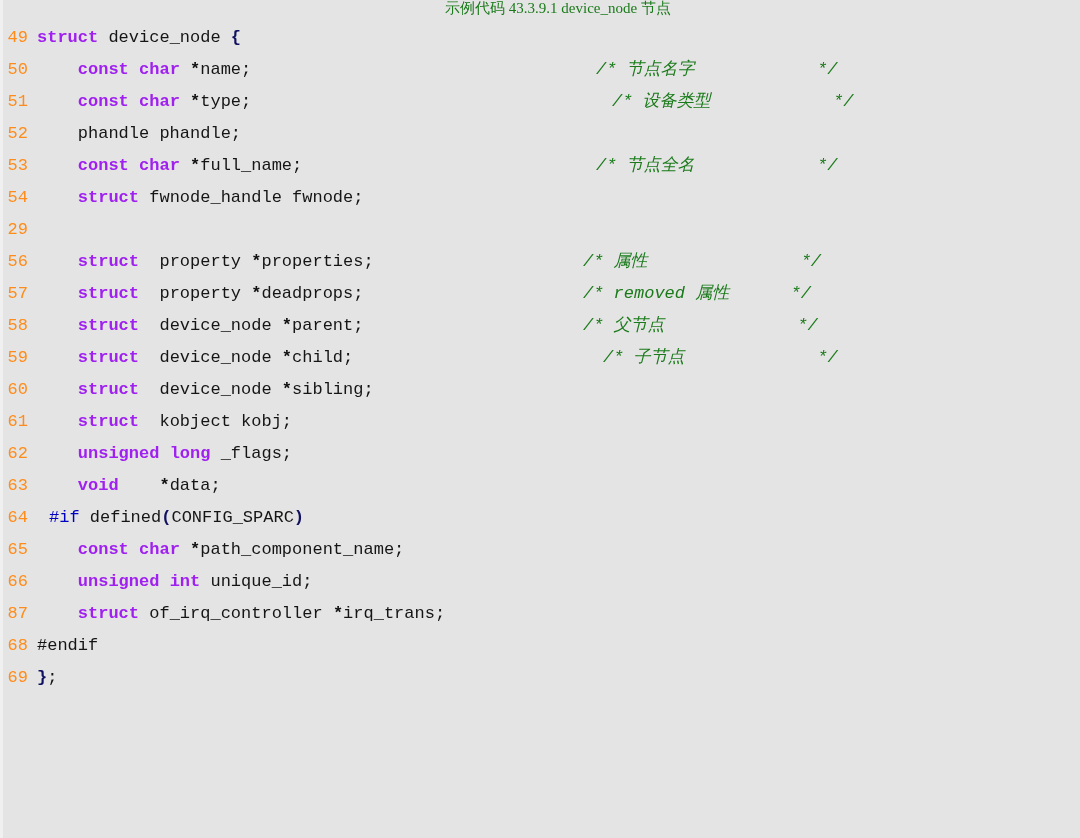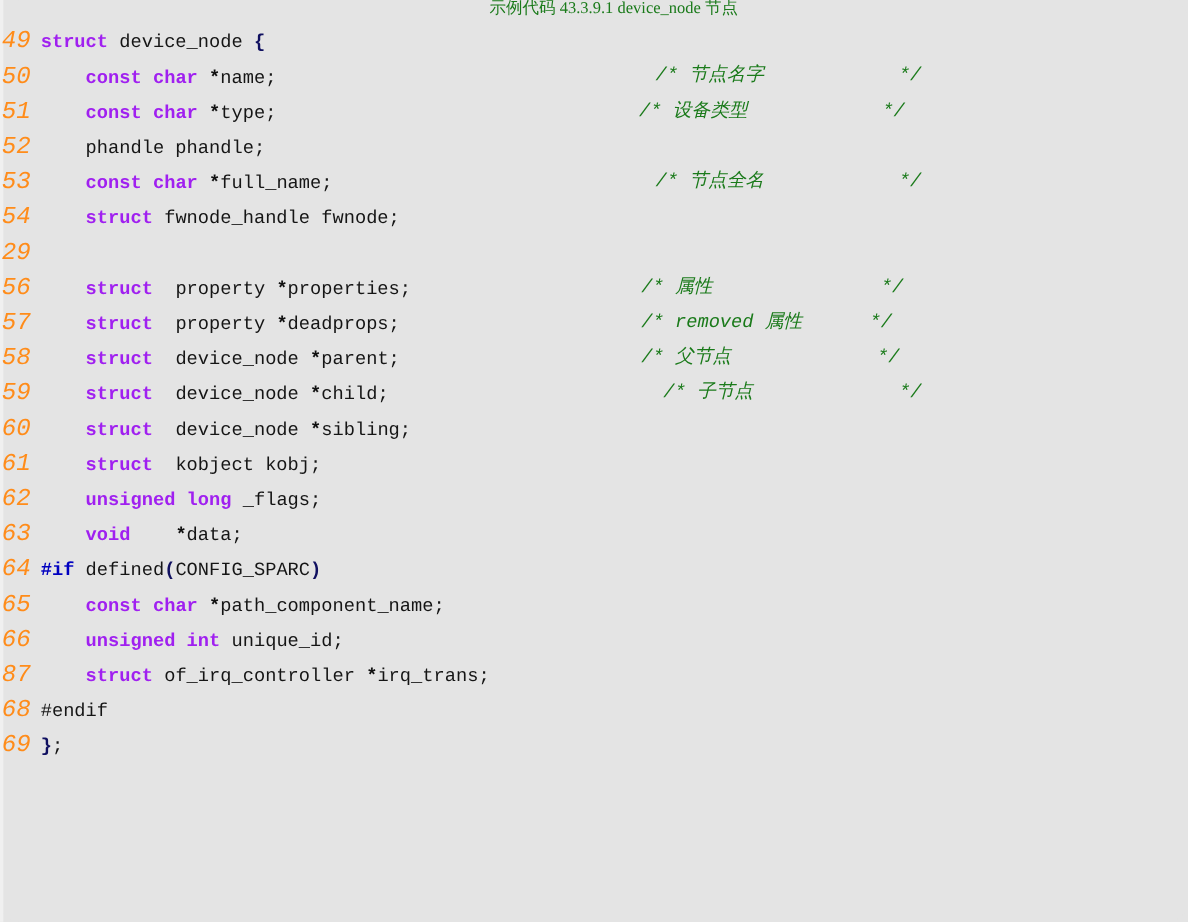--- a/index.html
+++ b/index.html
@@ -55,30 +55,29 @@
     white-space: pre;
     font-size: 17px;
     display: block;
     position: relative;
   }
   .ln {
     display: inline-block;
     width: 28px;
     text-align: right;
     color: #ff8c1a;
-    font-size: 22px;
+    font-size: 17px;
     margin-right: 9px;
-    font-style: italic;
   }
   .src {
     display: inline-block;
     color: #151515;
   }
   .kw     { color: #a020f0; font-weight: bold; }
-  .pp     { color: #0000c0; font-weight: bold; }
+  .pp     { color: #0000c0; font-weight: normal; margin-left: 12px; }
   .punct  { color: #101060; font-weight: bold; }
   .star   { color: #101010; font-weight: bold; }
   .comment-col {
     position: absolute;
     white-space: pre;
     color: #1a7a1a;
     font-size: 17px;
     font-style: italic;
   }
 </style>
@@ -86,21 +85,21 @@
 <body>
 
 <div class="page">
   <div class="left-edge"></div>
 
   <div class="caption">示例代码 43.3.9.1 device_node 节点</div>
 
   <div class="code">
       <div class="line"><span class="ln">49</span><span class="src"><span class="kw">struct</span><span class="src"> device_node </span><span class="punct">{</span></span></div>
       <div class="line"><span class="ln">50</span><span class="src"><span class="src">    </span><span class="kw">const</span><span class="src"> </span><span class="kw">char</span><span class="src"> </span><span class="star">*</span><span class="src">name;</span></span><span class="comment-col" style="left: 596px;">/* 节点名字            */</span></div>
-      <div class="line"><span class="ln">51</span><span class="src"><span class="src">    </span><span class="kw">const</span><span class="src"> </span><span class="kw">char</span><span class="src"> </span><span class="star">*</span><span class="src">type;</span></span><span class="comment-col" style="left: 581px;">/* 设备类型            */</span></div>
+      <div class="line"><span class="ln">51</span><span class="src"><span class="src">    </span><span class="kw">const</span><span class="src"> </span><span class="kw">char</span><span class="src"> </span><span class="star">*</span><span class="src">type;</span></span><span class="comment-col" style="left: 612px;">/* 设备类型            */</span></div>
       <div class="line"><span class="ln">52</span><span class="src"><span class="src">    phandle phandle;</span></span></div>
       <div class="line"><span class="ln">53</span><span class="src"><span class="src">    </span><span class="kw">const</span><span class="src"> </span><span class="kw">char</span><span class="src"> </span><span class="star">*</span><span class="src">full_name;</span></span><span class="comment-col" style="left: 596px;">/* 节点全名            */</span></div>
       <div class="line"><span class="ln">54</span><span class="src"><span class="src">    </span><span class="kw">struct</span><span class="src"> fwnode_handle fwnode;</span></span></div>
       <div class="line"><span class="ln">29</span><span class="src"></span></div>
       <div class="line"><span class="ln">56</span><span class="src"><span class="src">    </span><span class="kw">struct</span><span class="src">  property </span><span class="star">*</span><span class="src">properties;</span></span><span class="comment-col" style="left: 583px;">/* 属性               */</span></div>
       <div class="line"><span class="ln">57</span><span class="src"><span class="src">    </span><span class="kw">struct</span><span class="src">  property </span><span class="star">*</span><span class="src">deadprops;</span></span><span class="comment-col" style="left: 583px;">/* removed 属性      */</span></div>
       <div class="line"><span class="ln">58</span><span class="src"><span class="src">    </span><span class="kw">struct</span><span class="src">  device_node </span><span class="star">*</span><span class="src">parent;</span></span><span class="comment-col" style="left: 583px;">/* 父节点             */</span></div>
       <div class="line"><span class="ln">59</span><span class="src"><span class="src">    </span><span class="kw">struct</span><span class="src">  device_node </span><span class="star">*</span><span class="src">child;</span></span><span class="comment-col" style="left: 603px;">/* 子节点             */</span></div>
       <div class="line"><span class="ln">60</span><span class="src"><span class="src">    </span><span class="kw">struct</span><span class="src">  device_node </span><span class="star">*</span><span class="src">sibling;</span></span></div>
       <div class="line"><span class="ln">61</span><span class="src"><span class="src">    </span><span class="kw">struct</span><span class="src">  kobject kobj;</span></span></div>

